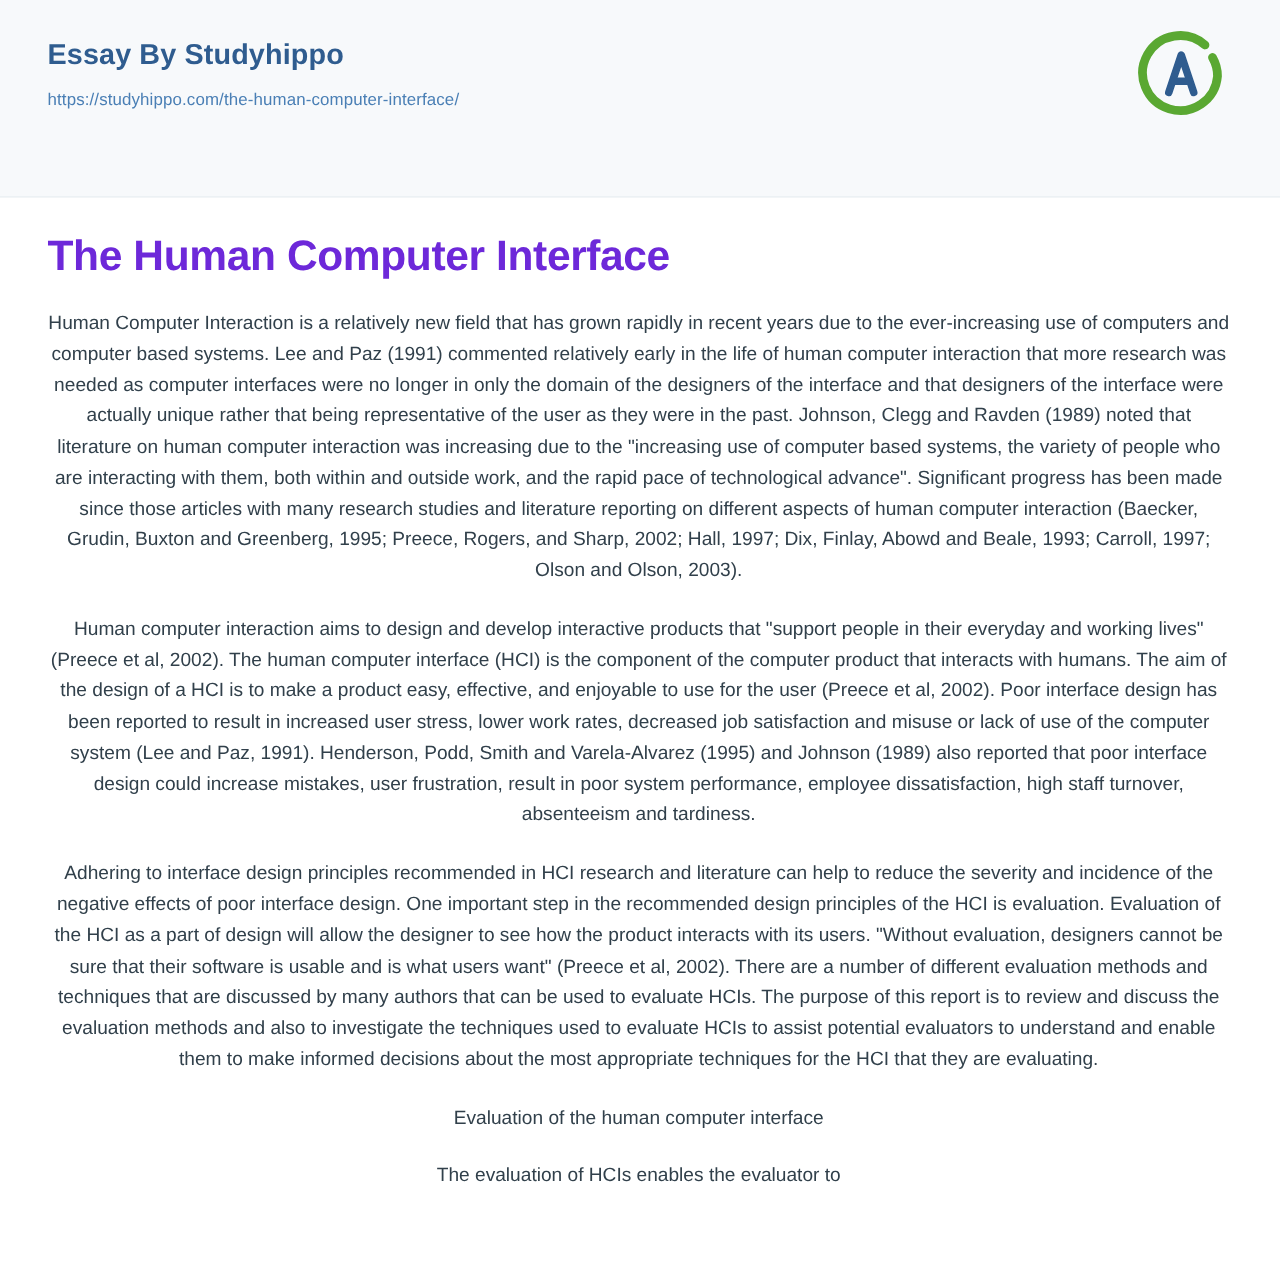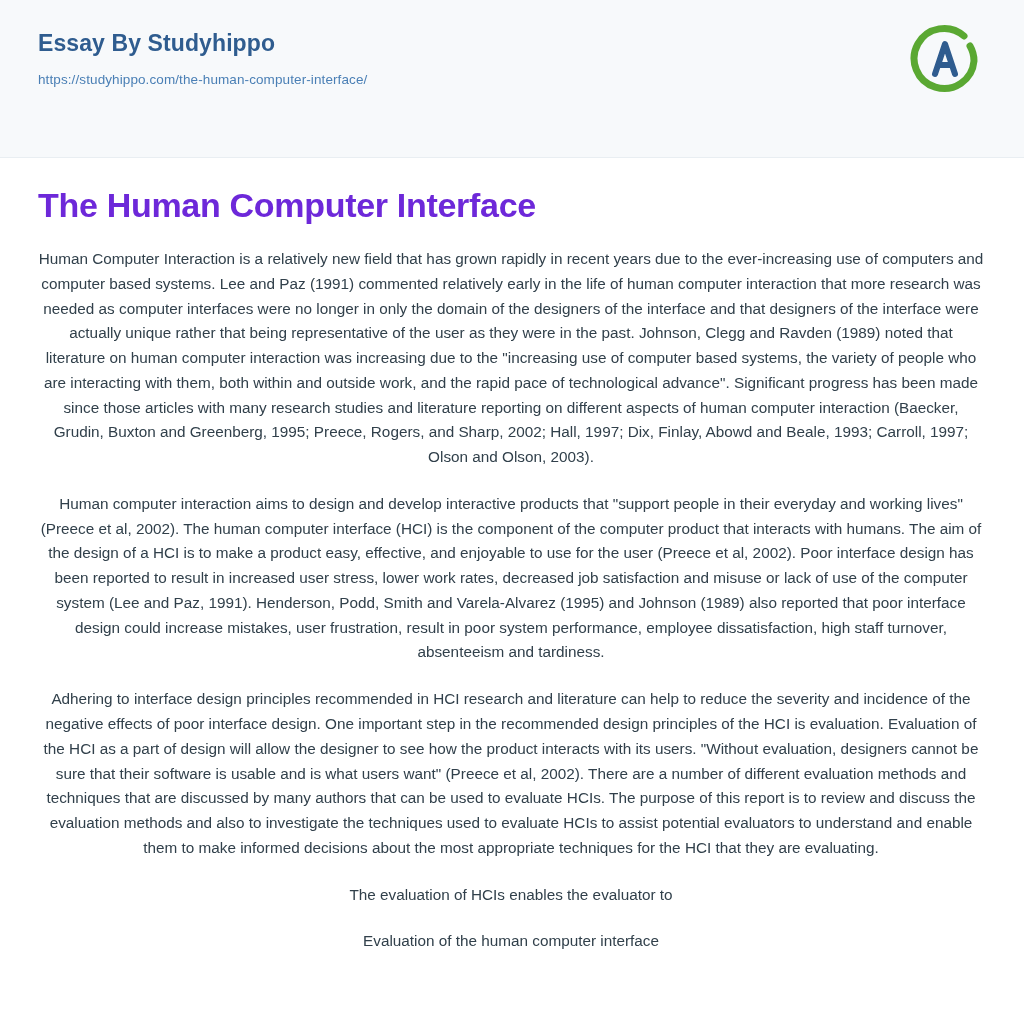--- a/index.html
+++ b/index.html
@@ -85,17 +85,17 @@
         <path d="M31.5 41 L42.5 41" fill="none" stroke="#2f5c8f" stroke-width="6" stroke-linecap="round"></path>
       </svg>
     </div>
   </div>
 
   <div class="article">
     <h1 class="doc-title">The Human Computer Interface</h1>
     <p class="para">Human Computer Interaction is a relatively new field that has grown rapidly in recent years due to the ever-increasing use of computers and computer based systems. Lee and Paz (1991) commented relatively early in the life of human computer interaction that more research was needed as computer interfaces were no longer in only the domain of the designers of the interface and that designers of the interface were actually unique rather that being representative of the user as they were in the past. Johnson, Clegg and Ravden (1989) noted that literature on human computer interaction was increasing due to the "increasing use of computer based systems, the variety of people who are interacting with them, both within and outside work, and the rapid pace of technological advance". Significant progress has been made since those articles with many research studies and literature reporting on different aspects of human computer interaction (Baecker, Grudin, Buxton and Greenberg, 1995; Preece, Rogers, and Sharp, 2002; Hall, 1997; Dix, Finlay, Abowd and Beale, 1993; Carroll, 1997; Olson and Olson, 2003).</p>
     <p class="para">Human computer interaction aims to design and develop interactive products that "support people in their everyday and working lives" (Preece et al, 2002). The human computer interface (HCI) is the component of the computer product that interacts with humans. The aim of the design of a HCI is to make a product easy, effective, and enjoyable to use for the user (Preece et al, 2002). Poor interface design has been reported to result in increased user stress, lower work rates, decreased job satisfaction and misuse or lack of use of the computer system (Lee and Paz, 1991). Henderson, Podd, Smith and Varela-Alvarez (1995) and Johnson (1989) also reported that poor interface design could increase mistakes, user frustration, result in poor system performance, employee dissatisfaction, high staff turnover, absenteeism and tardiness.</p>
     <p class="para">Adhering to interface design principles recommended in HCI research and literature can help to reduce the severity and incidence of the negative effects of poor interface design. One important step in the recommended design principles of the HCI is evaluation. Evaluation of the HCI as a part of design will allow the designer to see how the product interacts with its users. "Without evaluation, designers cannot be sure that their software is usable and is what users want" (Preece et al, 2002). There are a number of different evaluation methods and techniques that are discussed by many authors that can be used to evaluate HCIs. The purpose of this report is to review and discuss the evaluation methods and also to investigate the techniques used to evaluate HCIs to assist potential evaluators to understand and enable them to make informed decisions about the most appropriate techniques for the HCI that they are evaluating.</p>
+    <p class="para">Evaluation of the human computer interface</p>
     <p class="para">The evaluation of HCIs enables the evaluator to</p>
-    <p class="para">Evaluation of the human computer interface</p>
   </div>
 
 </div>
 
 </body></html>

